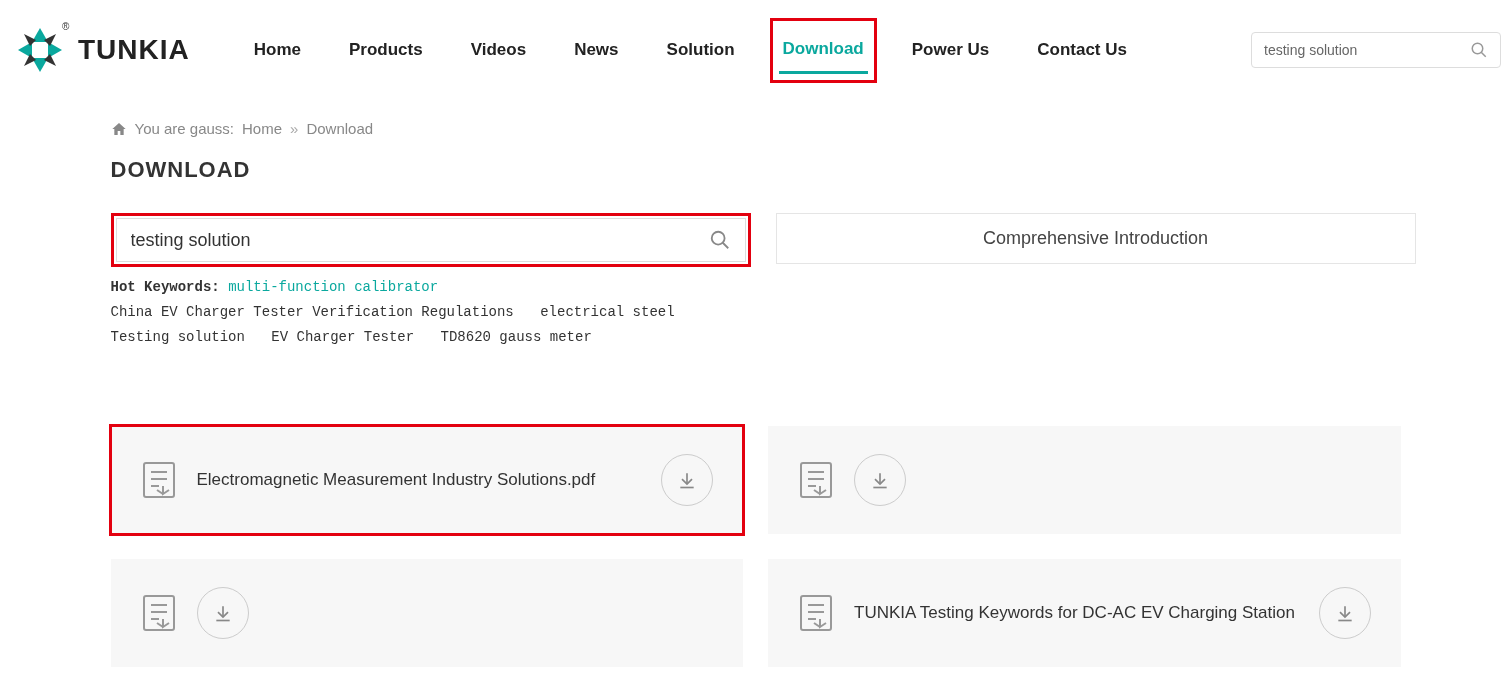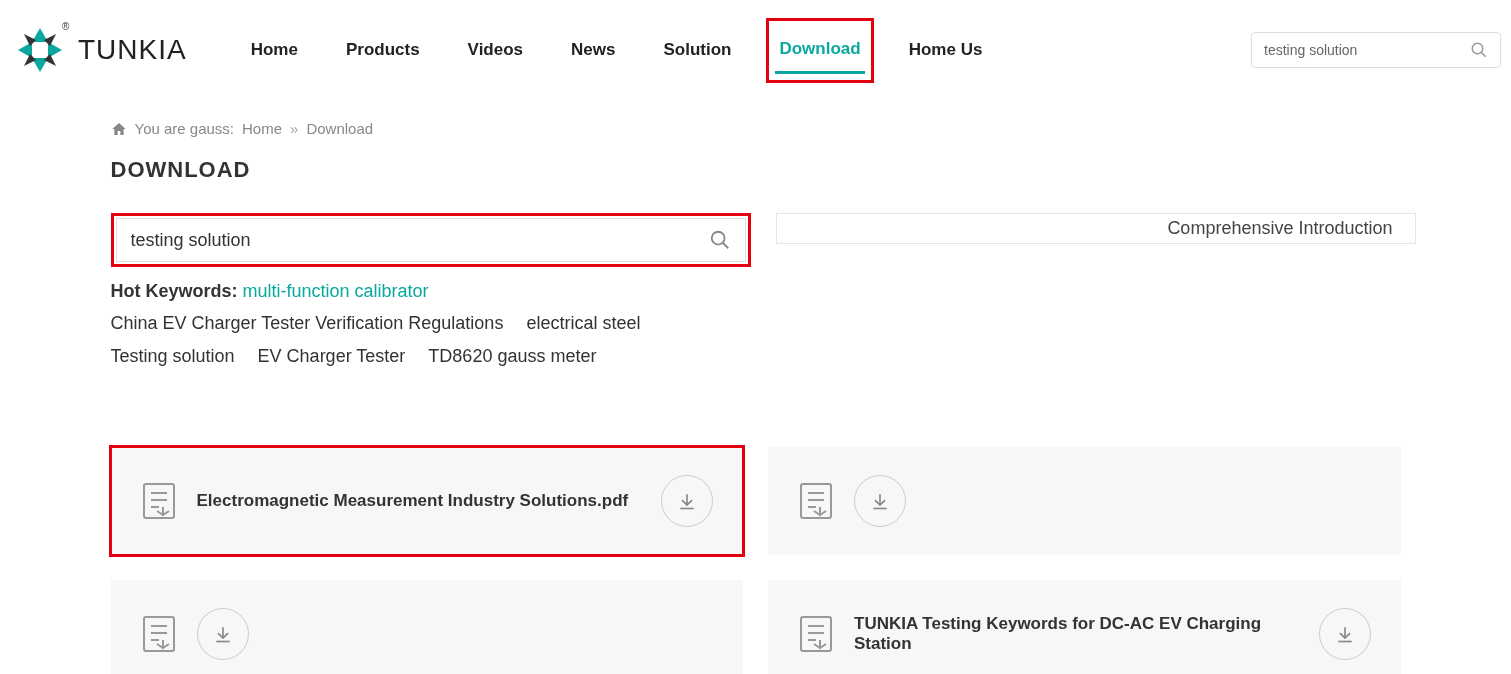--- a/index.html
+++ b/index.html
@@ -1,21 +1,21 @@
 <!DOCTYPE html>
 <html><head>
 <meta charset="utf-8">
 <style>
 * { margin: 0; padding: 0; box-sizing: border-box; }
 body { font-family: Arial, sans-serif; background: #fff; color: #333; }
 
 .header { display: flex; align-items: center; padding: 20px 10px 10px 10px; }
 .logo { display: flex; align-items: center; margin-right: 60px; }
 .logo-icon { width: 60px; height: 60px; position: relative; margin-right: 8px; }
-.logo-text { font-size: 28px; font-weight: normal; letter-spacing: 1px; color: #222; }
+.logo-text { font-size: 28px; font-weight: bold; letter-spacing: 1px; color: #222; }
 
 .nav { display: flex; align-items: center; flex: 1; gap: 40px; }
 .nav-item { font-size: 17px; font-weight: 600; color: #222; cursor: pointer; padding: 12px 4px; position: relative; }
 .nav-item.active { color: #0aa89e; border-bottom: 3px solid #0aa89e; }
 .nav-item.highlighted { outline: 3px solid #e3000f; outline-offset: 6px; }
 
 .top-search { display: flex; align-items: center; border: 1px solid #ddd; border-radius: 4px; padding: 8px 12px; width: 250px; margin-left: 30px; }
 .top-search input { border: none; outline: none; flex: 1; font-size: 14px; color: #666; }
 
 .container { max-width: 1310px; margin: 0 auto; padding: 0 10px; }
@@ -27,35 +27,35 @@
 
 .page-title { font-size: 22px; font-weight: bold; color: #333; letter-spacing: 1px; margin-bottom: 30px; }
 
 .top-grid { display: flex; gap: 25px; align-items: flex-start; }
 
 .left-col { flex: 0 0 640px; }
 .main-search-wrap { border: 3px solid #e3000f; padding: 2px; margin-bottom: 8px; }
 .main-search { display: flex; align-items: center; border: 1px solid #ddd; padding: 10px 14px; background: #fff; }
 .main-search input { border: none; outline: none; flex: 1; font-size: 18px; color: #333; }
 
-.hot-keywords { font-size: 18px; color: #333; line-height: 1.8; }
+.hot-keywords { font-size: 14px; color: #333; line-height: 1.8; font-family: Liberation Mono, monospace; }
 .hot-label { font-weight: bold; display: inline; }
 .kw { cursor: pointer; margin-right: 18px; display: inline-block; }
 .kw.highlight { color: #0aa89e; }
 
 .right-col { flex: 0 0 640px; }
-.category-item { border: 1px solid #e5e5e5; padding: 4px 22px; font-size: 18px; color: #444; display: flex; justify-content: flex-end; align-items: center; cursor: pointer; margin-top: -1px; }
+.category-item { border: 1px solid #e5e5e5; padding: 14px 22px; font-size: 18px; color: #444; display: flex; justify-content: center; align-items: center; cursor: pointer; margin-top: -1px; }
 .category-item:first-child { margin-top: 0; }
 .chevron { color: #999; font-size: 12px; }
 
 .downloads-grid { display: grid; grid-template-columns: 1fr 1fr; gap: 25px; margin-top: 75px; }
 .download-card { background: #f7f7f7; display: flex; align-items: center; padding: 28px 30px; gap: 20px; }
 .download-card.highlighted { outline: 3px solid #e3000f; outline-offset: -1px; }
 .doc-icon-wrap { flex: 0 0 auto; color: #888; }
-.card-title { flex: 1; font-size: 17px; color: #333; cursor: pointer; font-weight: bold; }
+.card-title { flex: 1; font-size: 17px; color: #333; cursor: pointer; }
 .dl-btn { width: 52px; height: 52px; border-radius: 50%; border: 1px solid #ccc; display: flex; align-items: center; justify-content: center; cursor: pointer; color: #888; }
 
 svg { display: block; }
 </style>
 </head>
 <body>
 
 <div class="header">
   <div class="logo">
     <div class="logo-icon">
@@ -78,21 +78,22 @@
     <span class="logo-text">TUNKIA</span>
   </div>
 
   <nav class="nav" id="nav">
       <div class="nav-item">Home</div>
       <div class="nav-item">Products</div>
       <div class="nav-item">Videos</div>
       <div class="nav-item">News</div>
       <div class="nav-item">Solution</div>
       <div class="nav-item active highlighted">Download</div>
-      <div class="nav-item">Home Us</div>
+      <div class="nav-item">Power Us</div>
+      <div class="nav-item">Contact Us</div>
     </nav>
 
   <div class="top-search">
     <input type="text" value="testing solution" style="">
     <span>
       <svg width="18" height="18" viewBox="0 0 24 24" fill="none" stroke="#999" stroke-width="2">
           <circle cx="10" cy="10" r="7"></circle>
           <line x1="15" y1="15" x2="21" y2="21"></line>
         </svg>
     </span>

